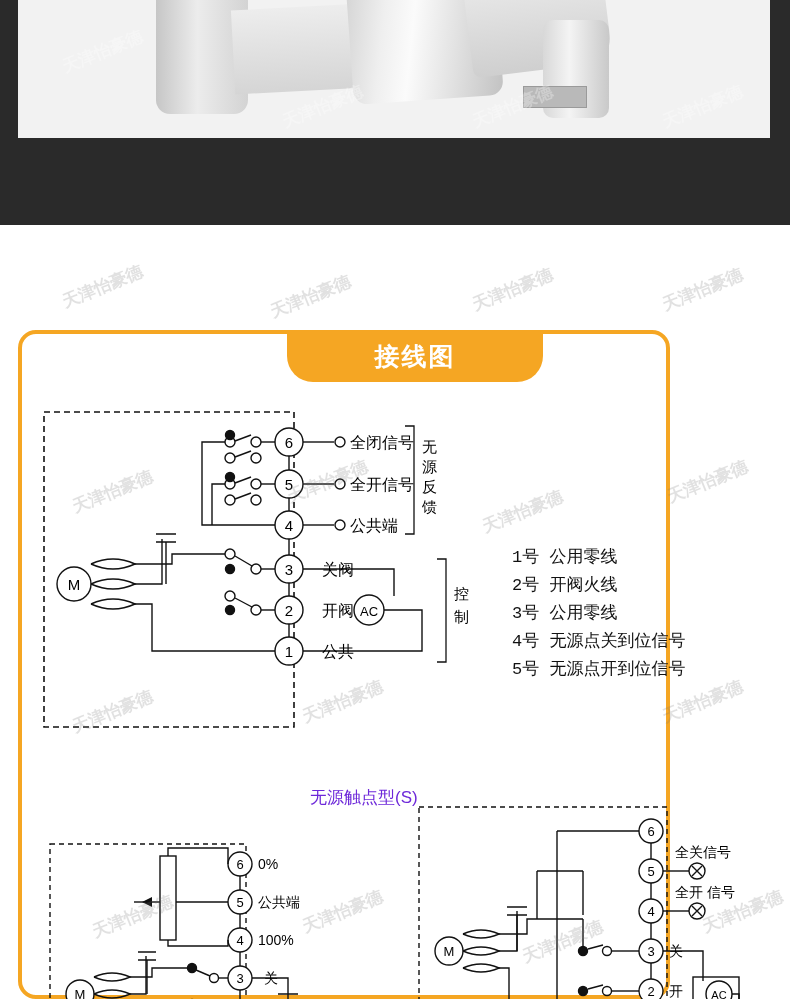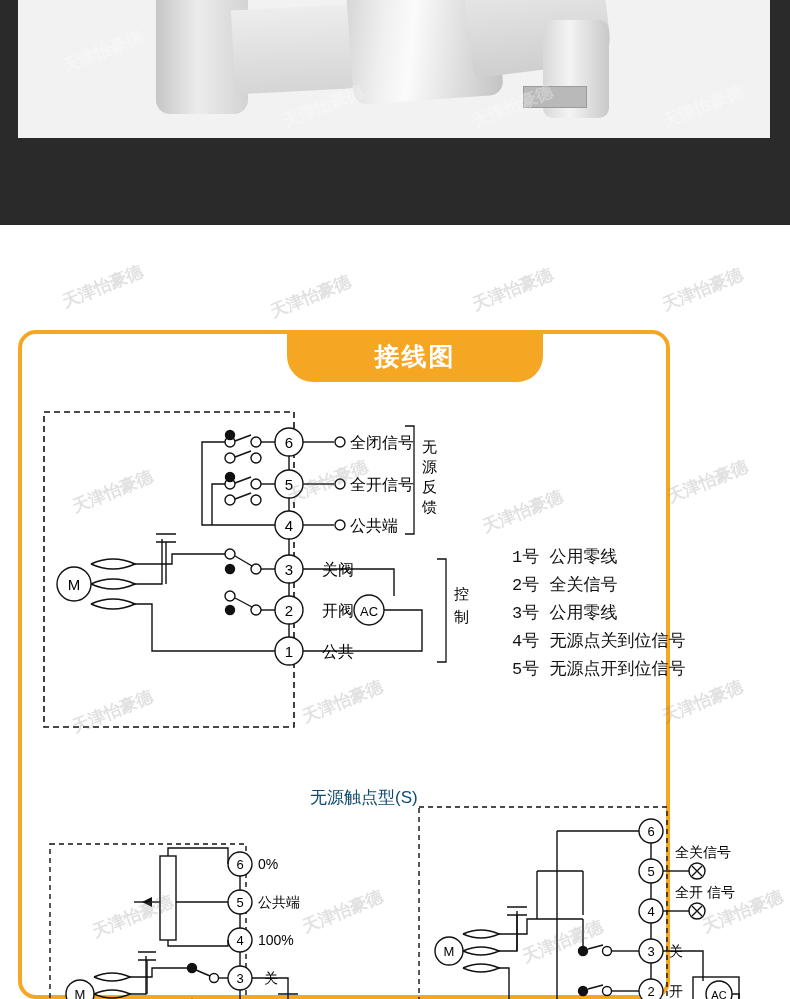--- a/index.html
+++ b/index.html
@@ -30,21 +30,21 @@
         display:flex;align-items:center;justify-content:center;letter-spacing:2px;}
 
   .diagram-area{position:absolute;left:0;top:60px;width:742px;height:605px;}
 
   svg.wire{position:absolute;left:0;top:0;}
 
   
   .legend{position:absolute;left:490px;top:150px;font-size:17px;line-height:28px;color:#111;font-family:Liberation Mono, monospace;}
   .legend div{white-space:nowrap;}
 
-  .caption{position:absolute;left:288px;top:392px;font-size:17px;color:#0c4a6e;}
+  .caption{position:absolute;left:288px;top:392px;font-size:17px;color:#6d28d9;}
 
   
   .wm{position:absolute;color:rgba(120,120,120,.22);font-size:17px;
       transform:rotate(-22deg);white-space:nowrap;pointer-events:none;font-weight:bold;}
   .wm.dark{color:rgba(255,255,255,.30);}
 </style>
 </head>
 <body>
 
 <div class="photo-band">
@@ -154,21 +154,21 @@
       <text x="400" y="58" font-size="15" font-family="Liberation Sans, sans-serif">无</text>
       <text x="400" y="78" font-size="15" font-family="Liberation Sans, sans-serif">源</text>
       <text x="400" y="98" font-size="15" font-family="Liberation Sans, sans-serif">反</text>
       <text x="400" y="118" font-size="15" font-family="Liberation Sans, sans-serif">馈</text>
       <text x="432" y="205" font-size="15" font-family="Liberation Sans, sans-serif">控</text>
       <text x="432" y="228" font-size="15" font-family="Liberation Sans, sans-serif">制</text>
     </svg>
 
     <div class="legend">
       <div>1号  公用零线</div>
-      <div>2号  全关信号</div>
+      <div>2号  开阀火线</div>
       <div>3号  公用零线</div>
       <div>4号  无源点关到位信号</div>
       <div>5号  无源点开到位信号</div>
     </div>
 
     <div class="caption">无源触点型(S)</div>
 
     <svg class="wire" style="left:20px;top:440px;" width="340" height="230" viewBox="0 0 340 230">
       <g fill="none" stroke="#111" stroke-width="1.4">
         <rect x="8" y="10" width="196" height="205" stroke-dasharray="5 4" stroke-width="1.4"></rect>

